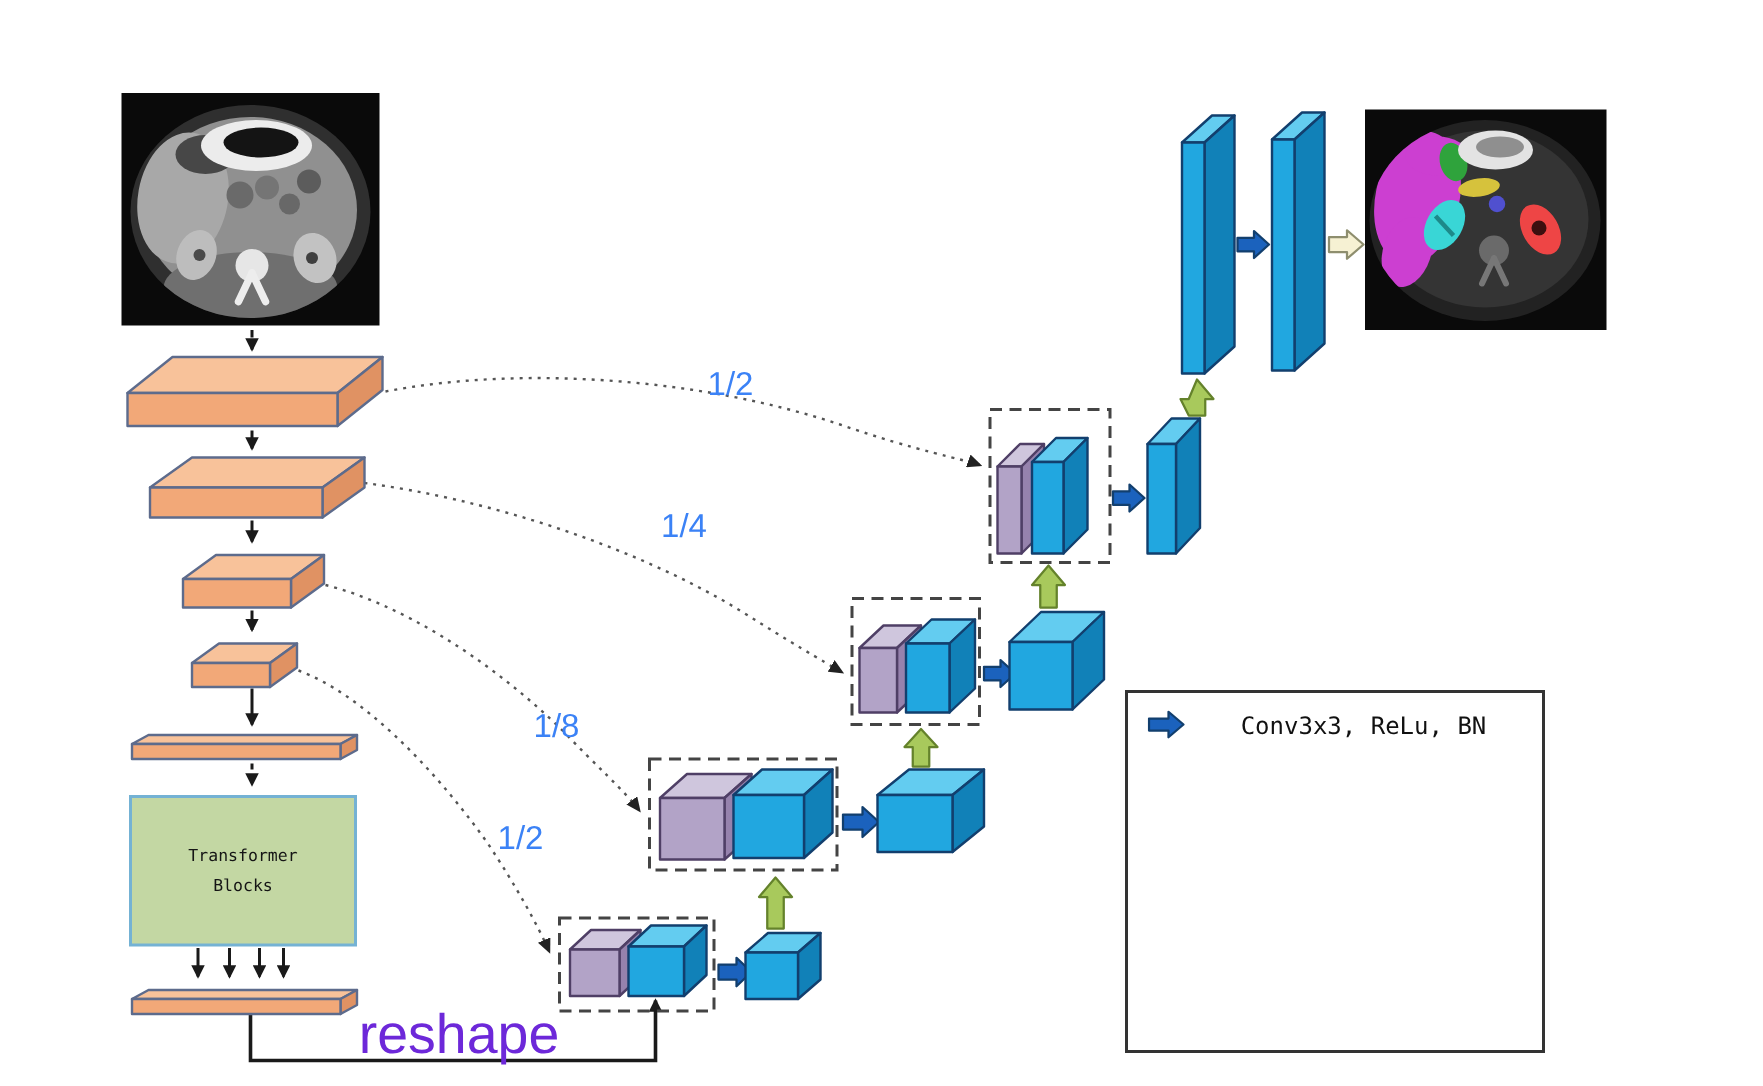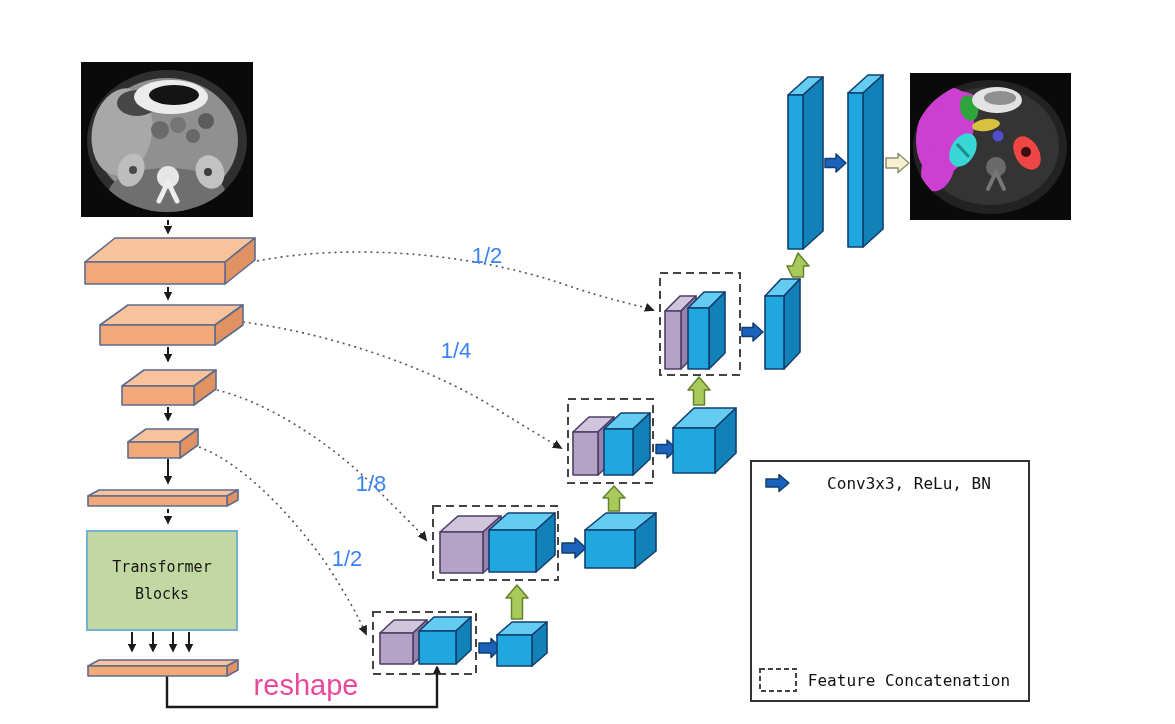--- a/index.html
+++ b/index.html
@@ -31,22 +31,22 @@
   .green-arrow{fill:var(--upsample-arrow);stroke:var(--upsample-arrow-stroke);stroke-width:1.5;stroke-linejoin:round;}
   .pale-arrow{fill:var(--pale-arrow);stroke:var(--pale-arrow-stroke);stroke-width:1.5;stroke-linejoin:round;}
   .concat-rect{fill:none;stroke:#444;stroke-width:2;stroke-dasharray:8 5;}
   .conn{stroke:var(--connector);stroke-width:2;fill:none;}
   .conn-thick{stroke:var(--connector);stroke-width:2.4;fill:none;}
   .skip{fill:none;stroke:var(--dotted);stroke-width:1.6;stroke-dasharray:2 4;}
   
   .label{position:absolute;white-space:nowrap;}
   .frac{font-family:Liberation Sans, sans-serif;font-size:22px;color:#3b82f6;transform:translateX(-50%);}
   .transformer-label{left:87px;top:531px;width:150px;height:99px;display:flex;align-items:center;justify-content:center;
-    text-align:center;white-space:pre-line;font-family:"DejaVu Sans Mono",monospace;font-size:15px;line-height:1.8;color:#151515;}
-  .reshape-label{left:306px;top:669px;transform:translateX(-50%);font-size:29px;color:#ec4899;}
+    text-align:center;white-space:pre-line;font-family:"DejaVu Sans Mono",monospace;font-size:11px;line-height:1.8;color:#151515;}
+  .reshape-label{left:306px;top:669px;transform:translateX(-50%);font-size:37px;color:#6d28d9;}
   
   .legend{position:absolute;left:750px;top:460px;width:280px;height:242px;box-sizing:border-box;
     border:2px solid var(--legend-border);background:#fff;display:flex;flex-direction:column;
     justify-content:space-between;padding:11px 8px 7px 6px;}
   .legend-row{display:flex;align-items:center;}
   .legend-icon{width:40px;display:flex;justify-content:center;align-items:center;flex:0 0 40px;}
   .legend-label{flex:1;text-align:center;font-family:"DejaVu Sans Mono",monospace;font-size:16px;color:#111;}
 </style>
 </head>
 <body>
@@ -277,23 +277,15 @@
 
   <div class="legend">
     <div class="legend-row">
       <span class="legend-icon">
         <svg width="26" height="20" viewBox="0 0 26 20">
             <polygon class="blue-arrow" points="1,6 14,6 14,1.5 24,10 14,18.5 14,14 1,14"></polygon>
           </svg>
       </span>
       <span class="legend-label">Conv3x3, ReLu, BN</span>
     </div>
-    <div class="legend-row">
-      <span class="legend-icon">
-        <svg width="40" height="26" viewBox="0 0 40 26">
-            <rect x="2" y="2" width="36" height="22" fill="none" stroke="#444" stroke-width="2" stroke-dasharray="5 3"></rect>
-          </svg>
-      </span>
-      <span class="legend-label">Feature Concatenation</span>
-    </div>
   </div>
 
 </div>
 
 </body></html>

